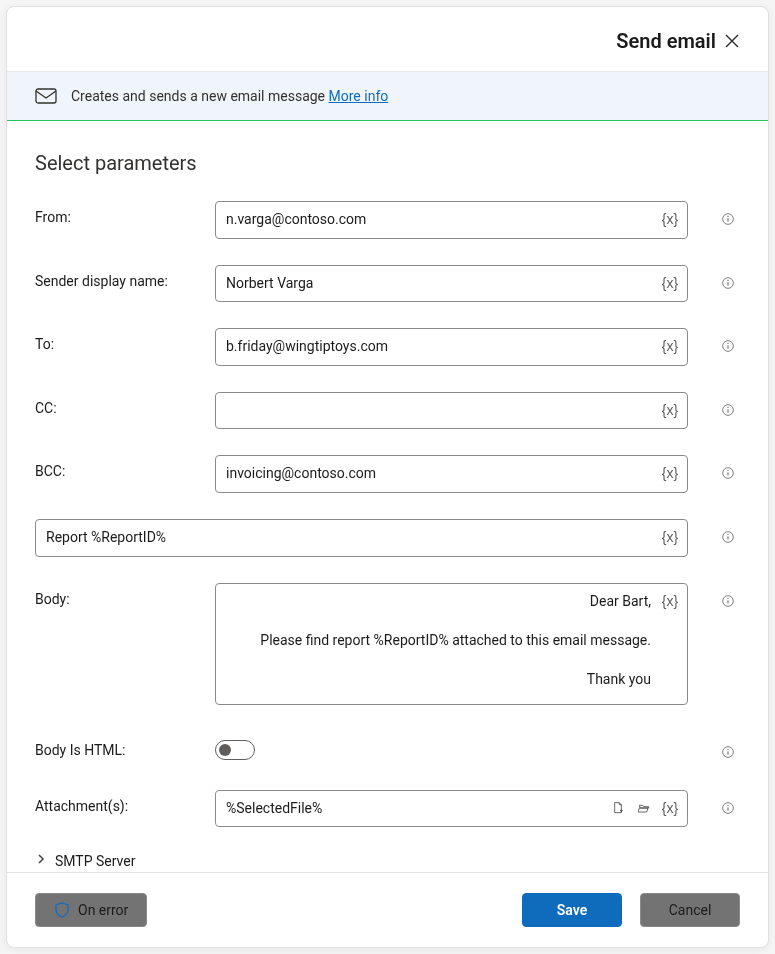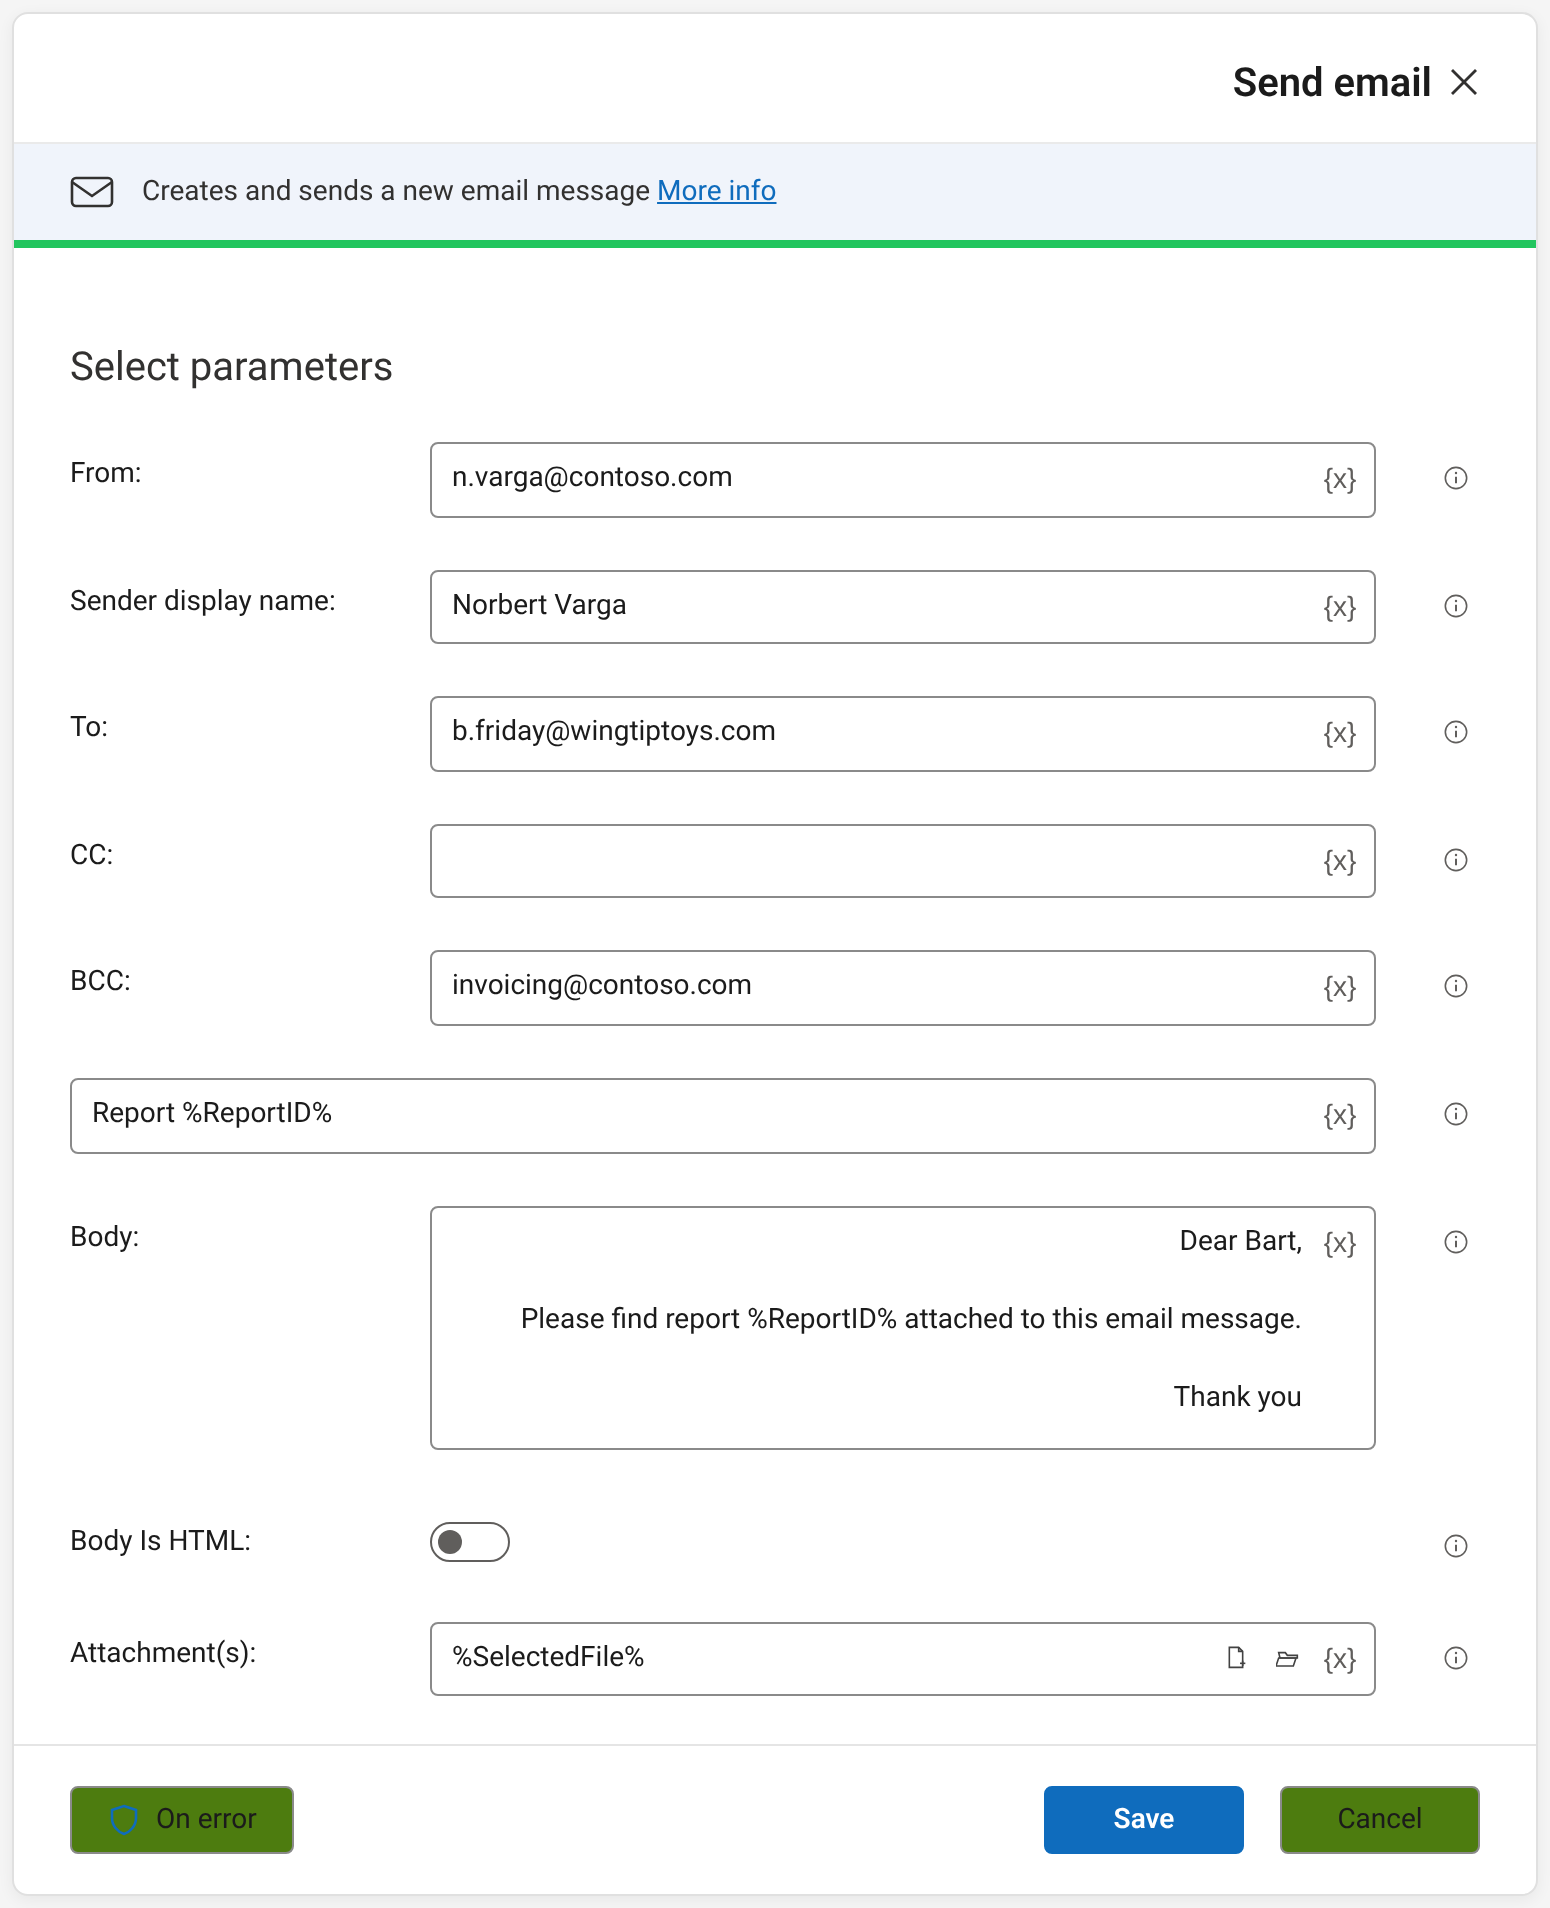--- a/index.html
+++ b/index.html
@@ -49,33 +49,33 @@
     border: none;
     width: 32px; height: 32px;
     display: flex; align-items: center; justify-content: center;
     cursor: pointer;
     border-radius: 4px;
   }
 
   .info-banner {
     background: var(--info-bg);
     border-top: 1px solid #eaeaea;
-    border-bottom: 4px solid #22c55e;
+    border-bottom: 1px solid #22c55e;
     padding: 16px 28px;
     display: flex;
     align-items: center;
     gap: 14px;
   }
   .info-banner a { color: var(--link); text-decoration: underline; }
   .info-text { color: #323130; }
 
   .content {
     flex: 1;
     overflow: auto;
-    padding: 47px 28px 12px 28px;
+    padding: 30px 28px 12px 28px;
   }
   .section-title {
     font-size: 20px;
     font-weight: 400;
     color: #323130;
     margin-bottom: 26px;
   }
 
   .field-row {
     display: flex;
@@ -183,21 +183,21 @@
     font-family: inherit;
     font-size: 14px;
     cursor: pointer;
     min-width: 100px;
     display: inline-flex;
     align-items: center;
     justify-content: center;
     gap: 8px;
   }
   .btn-secondary {
-    background: #4d7c0f;
+    background: #737373;
     border: 1px solid var(--border-dark);
     color: var(--text);
     text-align: right;
   }
   .btn-primary {
     background: var(--accent);
     border: 1px solid var(--accent);
     color: #fff;
     font-weight: 600;
   }

